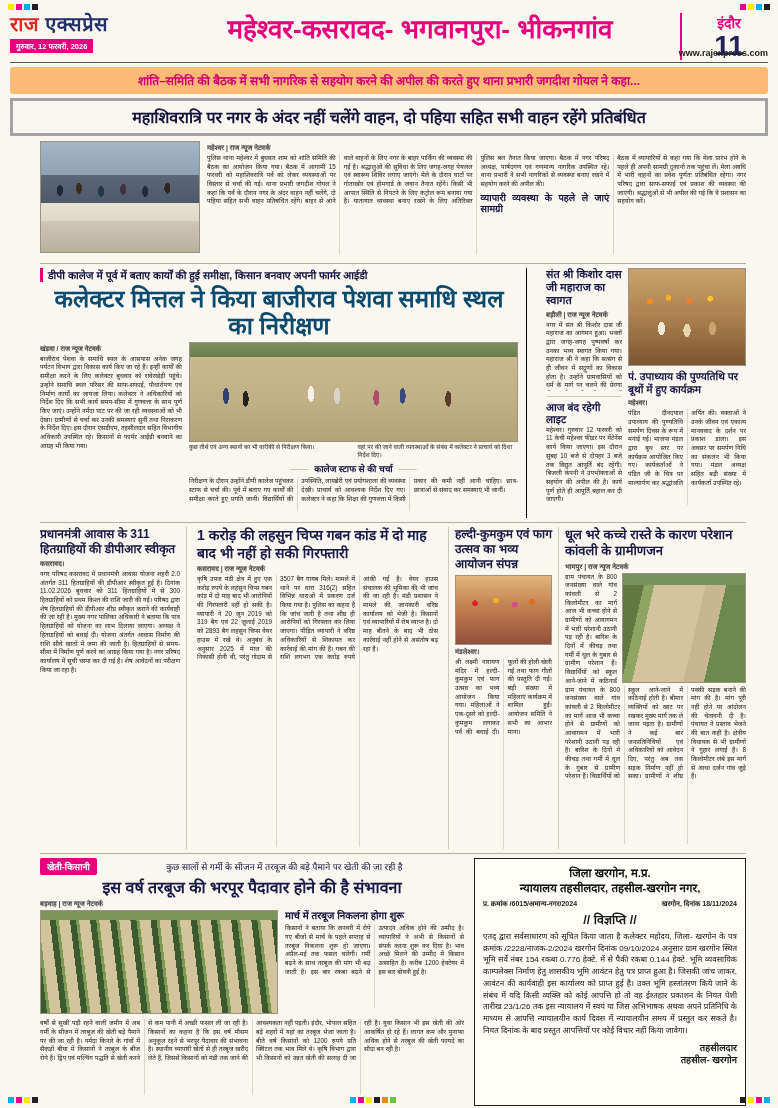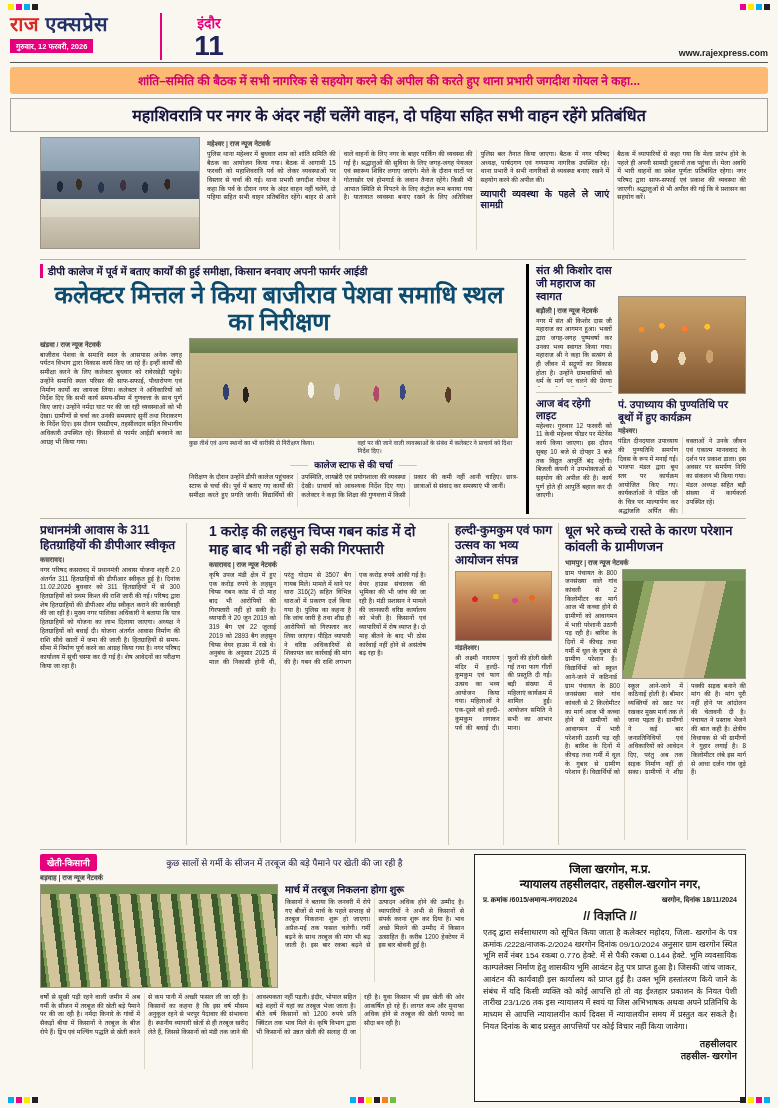--- a/index.html
+++ b/index.html
@@ -25,21 +25,21 @@
   .region-headline{flex:1;text-align:center;color:#e6007e;font-weight:800;font-size:26px;
                    line-height:1.1;padding-top:2px;}
   .city-block{flex:0 0 auto;width:78px;text-align:center;border-left:2px solid #e6007e;padding-left:8px;}
   .city{color:#e6007e;font-weight:800;font-size:14px;}
   .pageno{color:#23235a;font-weight:700;font-size:28px;line-height:1;}
   .web-row{text-align:right;font-size:9px;font-weight:bold;color:#222;margin-top:-12px;}
   .mast-rule{border:0;border-top:1.5px solid #555;margin:4px 10px 0 10px;}
   
   .banner{margin:4px 10px 0 10px;background:#fdba74;border-radius:3px;color:#d10070;
           font-weight:800;font-size:12px;text-align:center;padding:5px 4px;}
-  .deck{margin:4px 10px 0 10px;border:1px solid #a3a3a3;text-align:center;color:#14143c;
+  .deck{margin:4px 10px 0 10px;border:3px solid #a3a3a3;text-align:center;color:#14143c;
         font-weight:800;font-size:16px;padding:5px 2px;}
   
   .byline{font-size:6.8px;font-weight:bold;color:#444;margin:2px 0;}
   .body-txt{font-size:6.3px;line-height:1.38;text-align:justify;color:#222;}
   .cols{column-gap:8px;column-rule:1px solid #ddd6c8;overflow:hidden;}
   .hr{border:0;border-top:1px solid #b5b0a4;margin:4px 40px 4px 40px;}
   .photo{border:1px solid #9a9386;box-sizing:border-box;}
   
   .lead{display:flex;gap:7px;margin-top:5px;height:118px;}
   .lead-photo{width:160px;height:112px;flex:0 0 auto;background:
@@ -69,46 +69,46 @@
     radial-gradient(ellipse 5px 14px at 45% 54%, #d8d3c8 60%, transparent 61%),
     radial-gradient(ellipse 5px 13px at 57% 56%, #b04a68 60%, transparent 61%),
     radial-gradient(ellipse 5px 13px at 65% 54%, #394a7e 60%, transparent 61%),
     radial-gradient(ellipse 5px 13px at 79% 57%, #5a3b2a 60%, transparent 61%),
     linear-gradient(180deg,#cabb90 0,#c0b086 60%,#b3a377 100%);}
   .captions{display:flex;gap:8px;margin-top:2px;}
   .caption{flex:1;font-size:6px;line-height:1.3;color:#1d1d1d;}
   .sub-center{text-align:center;font-size:9px;font-weight:800;color:#14143c;margin:3px 0 2px 0;}
   .sub-center:before,.sub-center:after{content:"——";color:#b5aa92;margin:0 6px;font-weight:normal;}
   .col-sub-body{column-count:3;height:34px;}
-  .right-stack{flex:1;border-left:3px solid #000000;padding-left:7px;overflow:hidden;}
+  .right-stack{flex:1;border-left:1px solid #000000;padding-left:19px;overflow:hidden;}
   .saint-grid{display:flex;gap:6px;}
   .saint-left{width:76px;flex:0 0 auto;overflow:hidden;}
   .saint-head{font-size:11px;font-weight:800;color:#191946;line-height:1.2;}
   .saint-body{height:70px;overflow:hidden;}
   .light-head{font-size:10.5px;font-weight:800;color:#191946;line-height:1.2;margin-top:5px;
               border-top:1px solid #cfc8ba;padding-top:4px;}
   .light-body{height:78px;overflow:hidden;}
-  .saint-right{flex:1;overflow:hidden;margin-top:32px;}
+  .saint-right{flex:1;overflow:hidden;}
   .saint-photo{width:100%;height:98px;background:
     radial-gradient(circle 3px at 18% 34%, #ff8c1a 90%, transparent),
     radial-gradient(circle 3px at 34% 30%, #ffb01a 90%, transparent),
     radial-gradient(circle 3px at 52% 33%, #ff7a2a 90%, transparent),
     radial-gradient(circle 3px at 70% 31%, #ffc22a 90%, transparent),
     radial-gradient(ellipse 6px 11px at 28% 62%, #f0e8d8 60%, transparent 61%),
     radial-gradient(ellipse 6px 11px at 50% 64%, #e8d6b0 60%, transparent 61%),
     radial-gradient(ellipse 6px 11px at 72% 62%, #caa270 60%, transparent 61%),
     linear-gradient(180deg,#c9a36b 0,#b08352 45%,#7c5631 100%);}
   .upa-head{font-size:10.5px;font-weight:800;color:#191946;line-height:1.25;margin:4px 0 2px 0;}
   .upa-body{column-count:2;height:96px;}
   
   .band3{display:flex;margin-top:3px;height:322px;}
   .b3{overflow:hidden;box-sizing:border-box;}
   .b3+.b3{border-left:1px solid #cfc8ba;}
   .b3-pm{width:146px;padding-right:6px;}
-  .b3-garlic{width:262px;padding:0 22px;}
+  .b3-garlic{width:262px;padding:0 10px;}
   .b3-haldi{width:110px;padding:0 6px;}
   .b3-road{flex:1;padding-left:6px;}
   .h-pm{font-size:12px;font-weight:800;color:#191946;line-height:1.25;}
   .h-garlic{font-size:14px;font-weight:800;color:#191946;line-height:1.25;}
   .h-haldi{font-size:12px;font-weight:800;color:#191946;line-height:1.25;}
   .h-road{font-size:13px;font-weight:800;color:#191946;line-height:1.25;}
   .pm-body{height:270px;}
   .garlic-cols{column-count:3;height:272px;}
   .haldi-photo{width:100%;height:70px;margin-top:3px;background:
     radial-gradient(circle 3px at 20% 40%, #d8262a 90%, transparent),
@@ -164,20 +164,21 @@
       <span class="c1"></span>
       <span class="c4"></span>
     </div>
 
   <header>
     <div class="mast-row">
       <div class="logo-block">
         <div class="logo"><span class="p1">राज</span> <span class="p2">एक्सप्रेस</span></div>
         <div class="date-chip">गुरुवार, 12 फरवरी, 2026</div>
       </div>
+      <div class="region-headline">महेश्वर-कसरावद- भगवानपुरा- भीकनगांव</div>
       <div class="city-block">
         <div class="city">इंदौर</div>
         <div class="pageno">11</div>
       </div>
     </div>
     <div class="web-row"><span class="website">www.rajexpress.com</span></div>
   </header>
   <hr class="mast-rule">
 
   <div class="banner">शांति–समिति की बैठक में सभी नागरिक से सहयोग करने की अपील की करते हुए थाना प्रभारी जगदीश गोयल ने कहा...</div>
@@ -274,20 +275,21 @@
     </section>
 
     <hr class="hr" style="margin-left:0;margin-right:0;">
 
     <section class="band4">
       <div class="farm">
         <div class="farm-tagrow">
           <span class="farm-tag">खेती-किसानी</span>
           <span class="farm-strap">कुछ सालों से गर्मी के सीजन में तरबूज की बड़े पैमाने पर खेती की जा रही है</span>
         </div>
+        <div class="farm-headline">इस वर्ष तरबूज की भरपूर पैदावार होने की है संभावना</div>
         <div class="byline">बड़वाह | राज न्यूज नेटवर्क</div>
         <div class="farm-grid">
           <div class="photo melon-photo"></div>
           <div class="farm-right">
             <div class="farm-subhead">मार्च में तरबूज निकलना होगा शुरू</div>
             <div class="cols farm-sub-body body-txt">किसानों ने बताया कि जनवरी में रोपे गए बीजों से मार्च के पहले सप्ताह से तरबूज निकलना शुरू हो जाएगा। अप्रैल-मई तक फसल चलेगी। गर्मी बढ़ने के साथ तरबूज की मांग भी बढ़ जाती है। इस बार रकबा बढ़ने से उत्पादन अधिक होने की उम्मीद है। व्यापारियों ने अभी से किसानों से संपर्क करना शुरू कर दिया है। भाव अच्छे मिलने की उम्मीद में किसान उत्साहित हैं। करीब 1200 हेक्टेयर में इस बार बोवनी हुई है।</div>
           </div>
         </div>
         <div class="cols farm-bottom body-txt">वर्षों से सूखी पड़ी रहने वाली जमीन में अब गर्मी के सीजन में तरबूज की खेती बड़े पैमाने पर की जा रही है। नर्मदा किनारे के गांवों में सैकड़ों बीघा में किसानों ने तरबूज के बीज रोपे हैं। ड्रिप एवं मल्चिंग पद्धति से खेती करने से कम पानी में अच्छी फसल ली जा रही है। किसानों का कहना है कि इस वर्ष मौसम अनुकूल रहने से भरपूर पैदावार की संभावना है। स्थानीय व्यापारी खेतों से ही तरबूज खरीद लेते हैं, जिससे किसानों को मंडी तक जाने की आवश्यकता नहीं पड़ती। इंदौर, भोपाल सहित बड़े शहरों में यहां का तरबूज भेजा जाता है। बीते वर्ष किसानों को 1200 रुपये प्रति क्विंटल तक भाव मिले थे। कृषि विभाग द्वारा भी किसानों को उन्नत खेती की सलाह दी जा रही है। युवा किसान भी इस खेती की ओर आकर्षित हो रहे हैं। लागत कम और मुनाफा अधिक होने से तरबूज की खेती फायदे का सौदा बन रही है।</div>
       </div>

